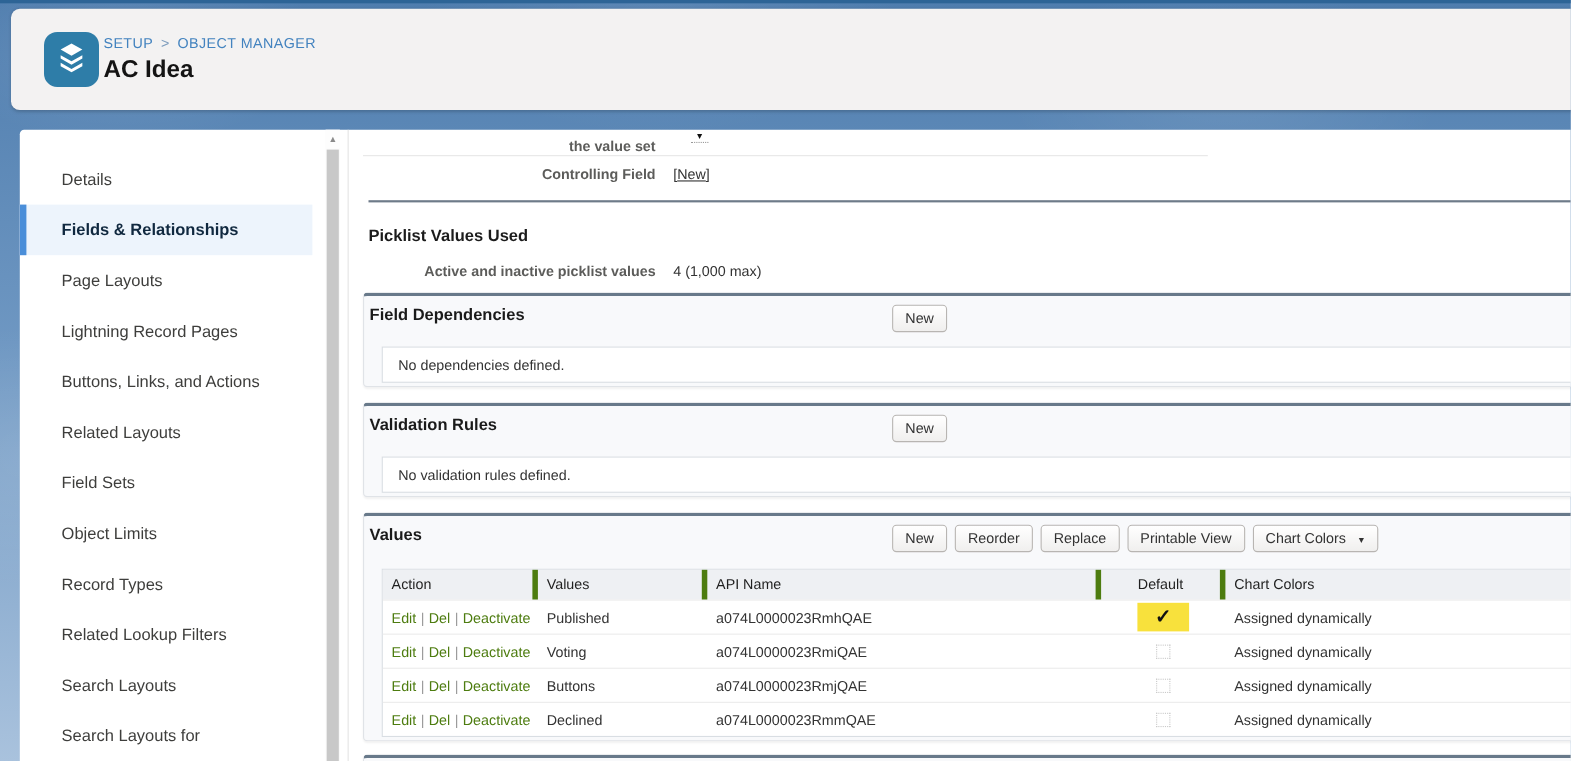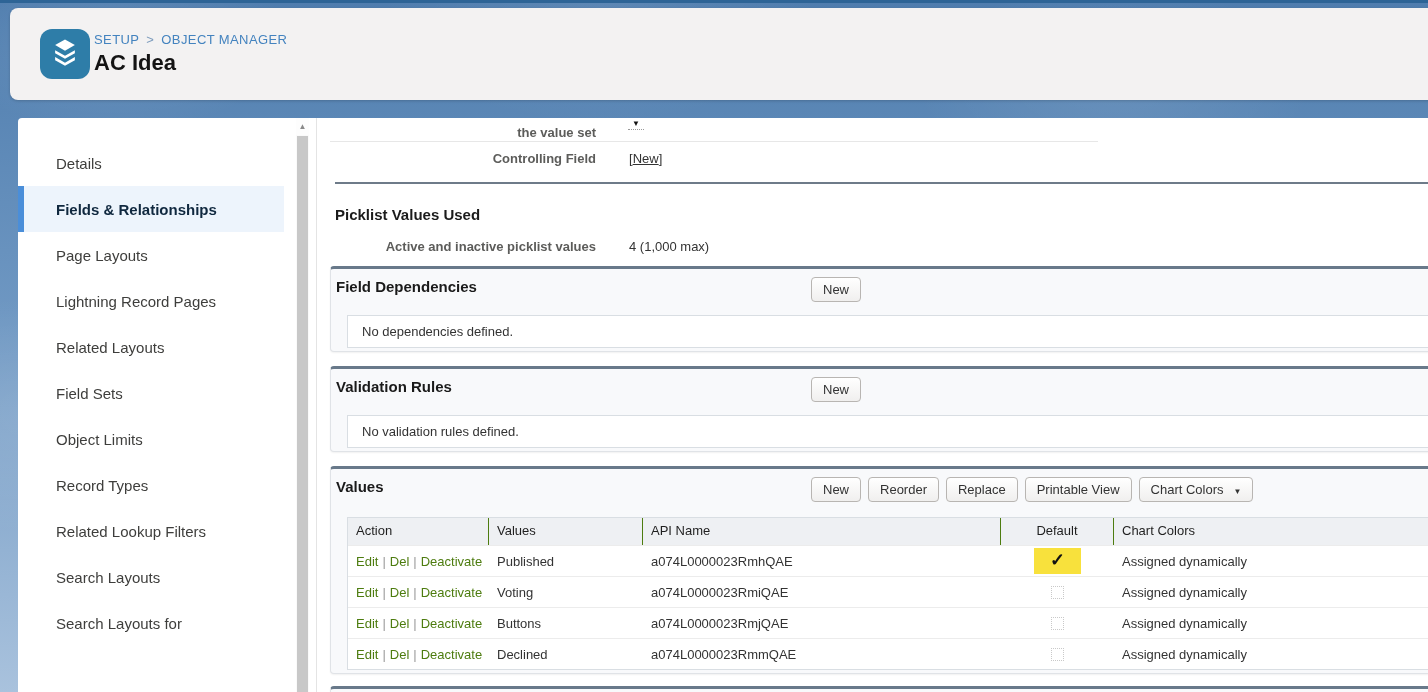--- a/index.html
+++ b/index.html
@@ -44,21 +44,21 @@
   .scrollbar { position:absolute; left:278px; top:0; bottom:0; width:13px; background:#fafafa; }
   .sb-up { height:17px; display:flex; align-items:center; justify-content:center;
     font-size:8px; color:#8a8a8a; background:#fdfdfd; cursor:pointer; }
   .sb-thumb { position:absolute; top:18px; bottom:0; left:1px; right:1px; background:#c8c8c8; cursor:grab; }
 
   
   .main { position:absolute; left:300px; top:0; right:0; bottom:0; overflow:hidden; font-size:13px; color:#333; }
 
   .frow { display:flex; align-items:center; }
   .flabel { width:278px; text-align:right; font-weight:bold; color:#5c5c5a; font-size:13px; }
-  .fvalue { padding-left:33px; color:#333; }
+  .fvalue { padding-left:16px; color:#333; }
   .row-valueset { height:28px; }
   .mini-caret { position:absolute; left:310px; top:1px; font-size:8px; color:#111;
     border-bottom:1px dotted #999; padding:0 4px 1px; line-height:9px; }
   .hdiv-light { position:absolute; left:12px; top:23px; width:768px; height:1px; background:#e7e7e7; }
   .row-controlling { position:absolute; left:0; top:28px; height:24px; width:100%; }
   .newlink { color:#333; }
   .newlink .lnk { text-decoration:underline; cursor:pointer; color:#333; }
   .hdiv-dark { position:absolute; left:17px; top:64px; right:0; height:2px; background:#6e7b89; }
   .sub-title { position:absolute; left:17px; top:88px; font-size:15px; font-weight:bold; color:#1b1b1b; }
   .row-active { position:absolute; left:0; top:116px; height:24px; width:100%; }
@@ -77,21 +77,21 @@
     background:linear-gradient(#ffffff,#f0efee); border:1px solid #b8b5b2; border-radius:4px;
     height:25px; padding:0 11px; cursor:pointer; white-space:nowrap; }
   .btn .caret { font-size:8px; margin-left:10px; color:#333; }
   .rl-empty { position:absolute; left:16px; right:8px; top:46px; height:33px; line-height:31px;
     background:#fff; border:1px solid #d9dee3; padding-left:14px; color:#333; }
 
   
   .vtable { position:absolute; left:16px; right:8px; top:48px; background:#fff; border:1px solid #d9dee3; }
   .tgrid { display:grid; grid-template-columns:141px 154px 358px 113px 1fr; }
   .thead { background:#eef0f3; height:27px; }
-  .thead > div { line-height:25px; padding-left:8px; border-right:1px solid #4d7c0f; color:#1f1f1f; }
+  .thead > div { line-height:25px; padding-left:8px; border-right:5px solid #4d7c0f; color:#1f1f1f; }
   .thead > div:last-child { border-right:none; }
   .th-default { text-align:center; padding-left:0 !important; }
   .trow { height:31px; border-top:1px solid #ececec; align-items:center; }
   .trow > div { padding-left:8px; }
   .cell-default { display:flex; justify-content:center; align-items:center; padding-left:0 !important; }
   .alink { color:#4d7c0f; text-decoration:none; cursor:pointer; }
   .asep { color:#9a9a9a; padding:0 4px; }
   .cb { display:inline-block; width:13px; height:13px; border:1px dotted #c9c9c9; background:#fff; }
   .cb.checked { width:47px; height:26px; border:none; background:#f8e13c; position:relative; }
   .cb.checked::after { content:"✓"; position:absolute; left:0; right:0; top:1px; text-align:center;
@@ -132,20 +132,23 @@
       <div class="side-item selected">
           <span>Fields &amp; Relationships</span>
         </div>
       <div class="side-item">
           <span>Page Layouts</span>
         </div>
       <div class="side-item">
           <span>Lightning Record Pages</span>
         </div>
       <div class="side-item">
+          <span>Buttons, Links, and Actions</span>
+        </div>
+      <div class="side-item">
           <span>Related Layouts</span>
         </div>
       <div class="side-item">
           <span>Field Sets</span>
         </div>
       <div class="side-item">
           <span>Object Limits</span>
         </div>
       <div class="side-item">
           <span>Record Types</span>

